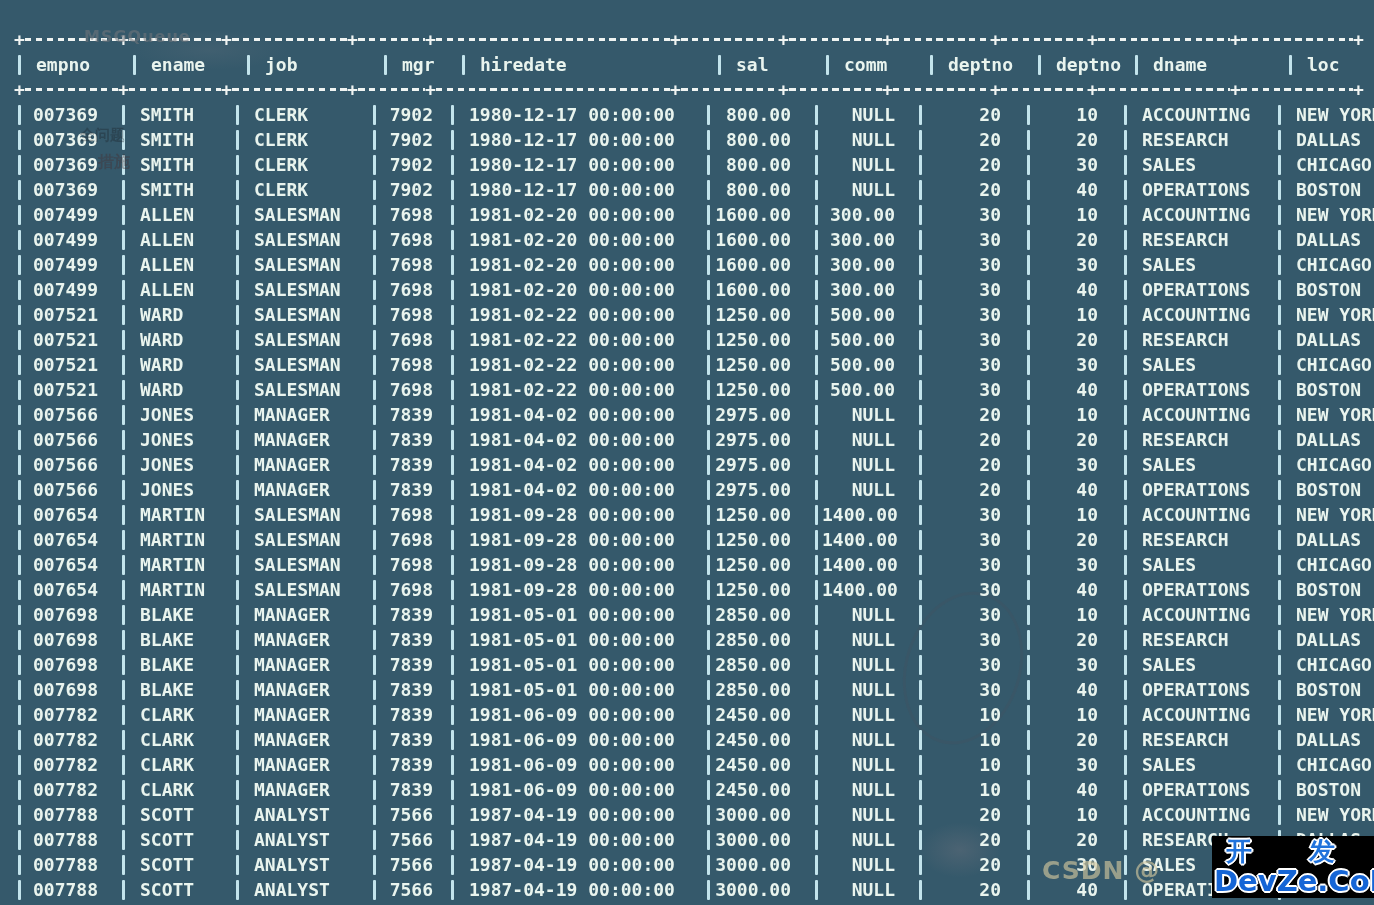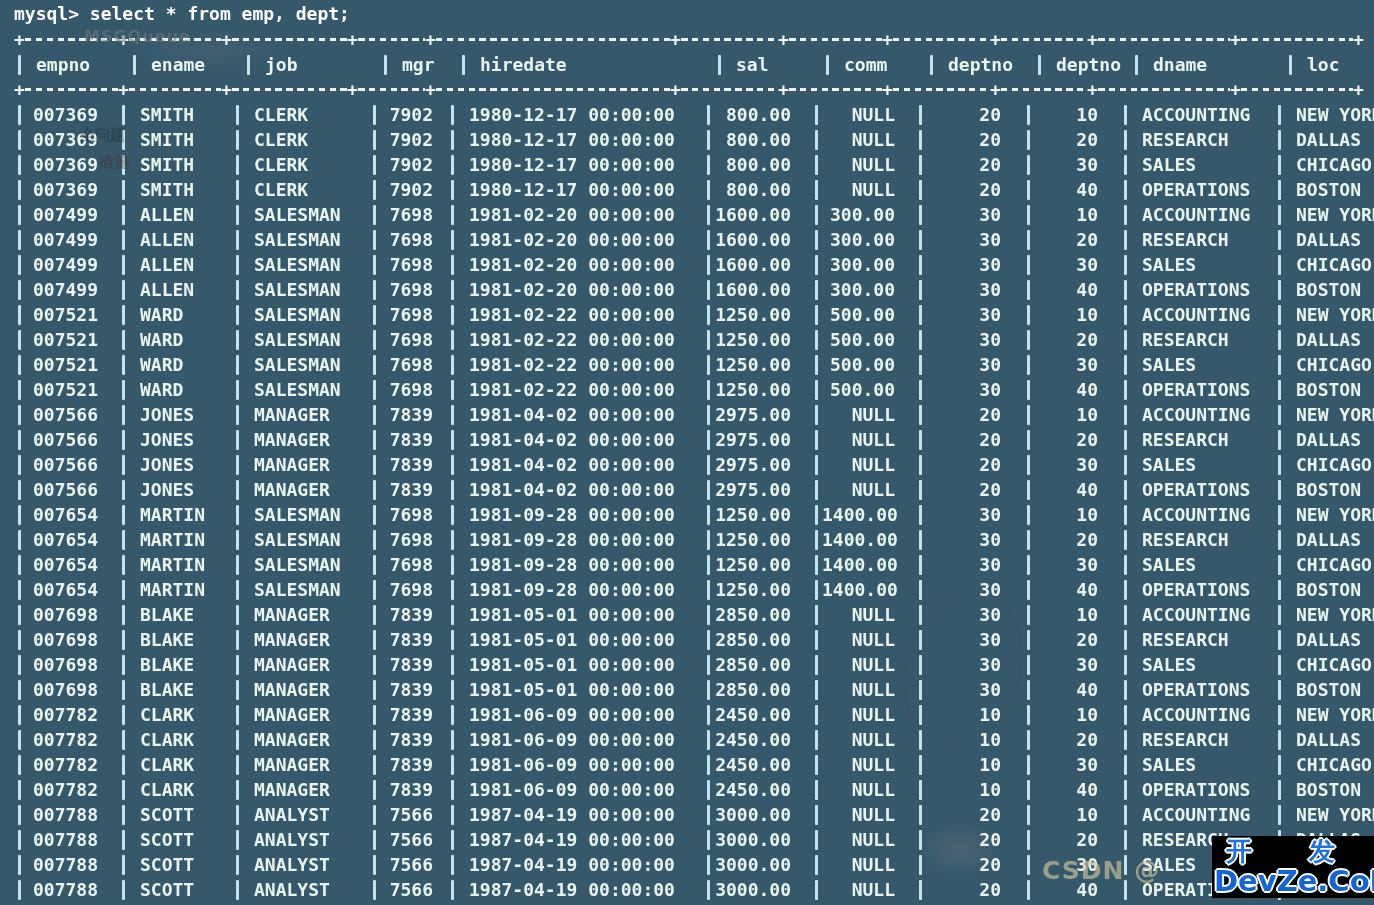--- a/index.html
+++ b/index.html
@@ -53,21 +53,20 @@
   .outl{text-shadow:-2px 0 #fff,2px 0 #fff,0 -2px #fff,0 2px #fff,-1px -1px #fff,1px -1px #fff,-1px 1px #fff,1px 1px #fff;}
   #badge-cn{font-family:"DejaVu Sans","Liberation Sans",sans-serif;font-weight:bold;
     font-size:26px;line-height:30px;padding-left:14px;letter-spacing:24px;color:#2173DC;white-space:nowrap;}
   #badge-en{font-family:"DejaVu Sans","Liberation Sans",sans-serif;font-weight:bold;
     font-size:29px;line-height:31px;padding-left:2px;color:#1565D6;white-space:nowrap;}
 </style>
 </head>
 <body>
 
 <div id="screen">
-  <div id="prompt-line">mysql&gt; select * from emp, dept;</div>
 
   <div id="tbl">
       <div class="brow">
         <span class="p">+</span>
         <span class="d c0">
           <i></i>
         </span>
         <span class="p">+</span>
         <span class="d c1">
           <i></i>

